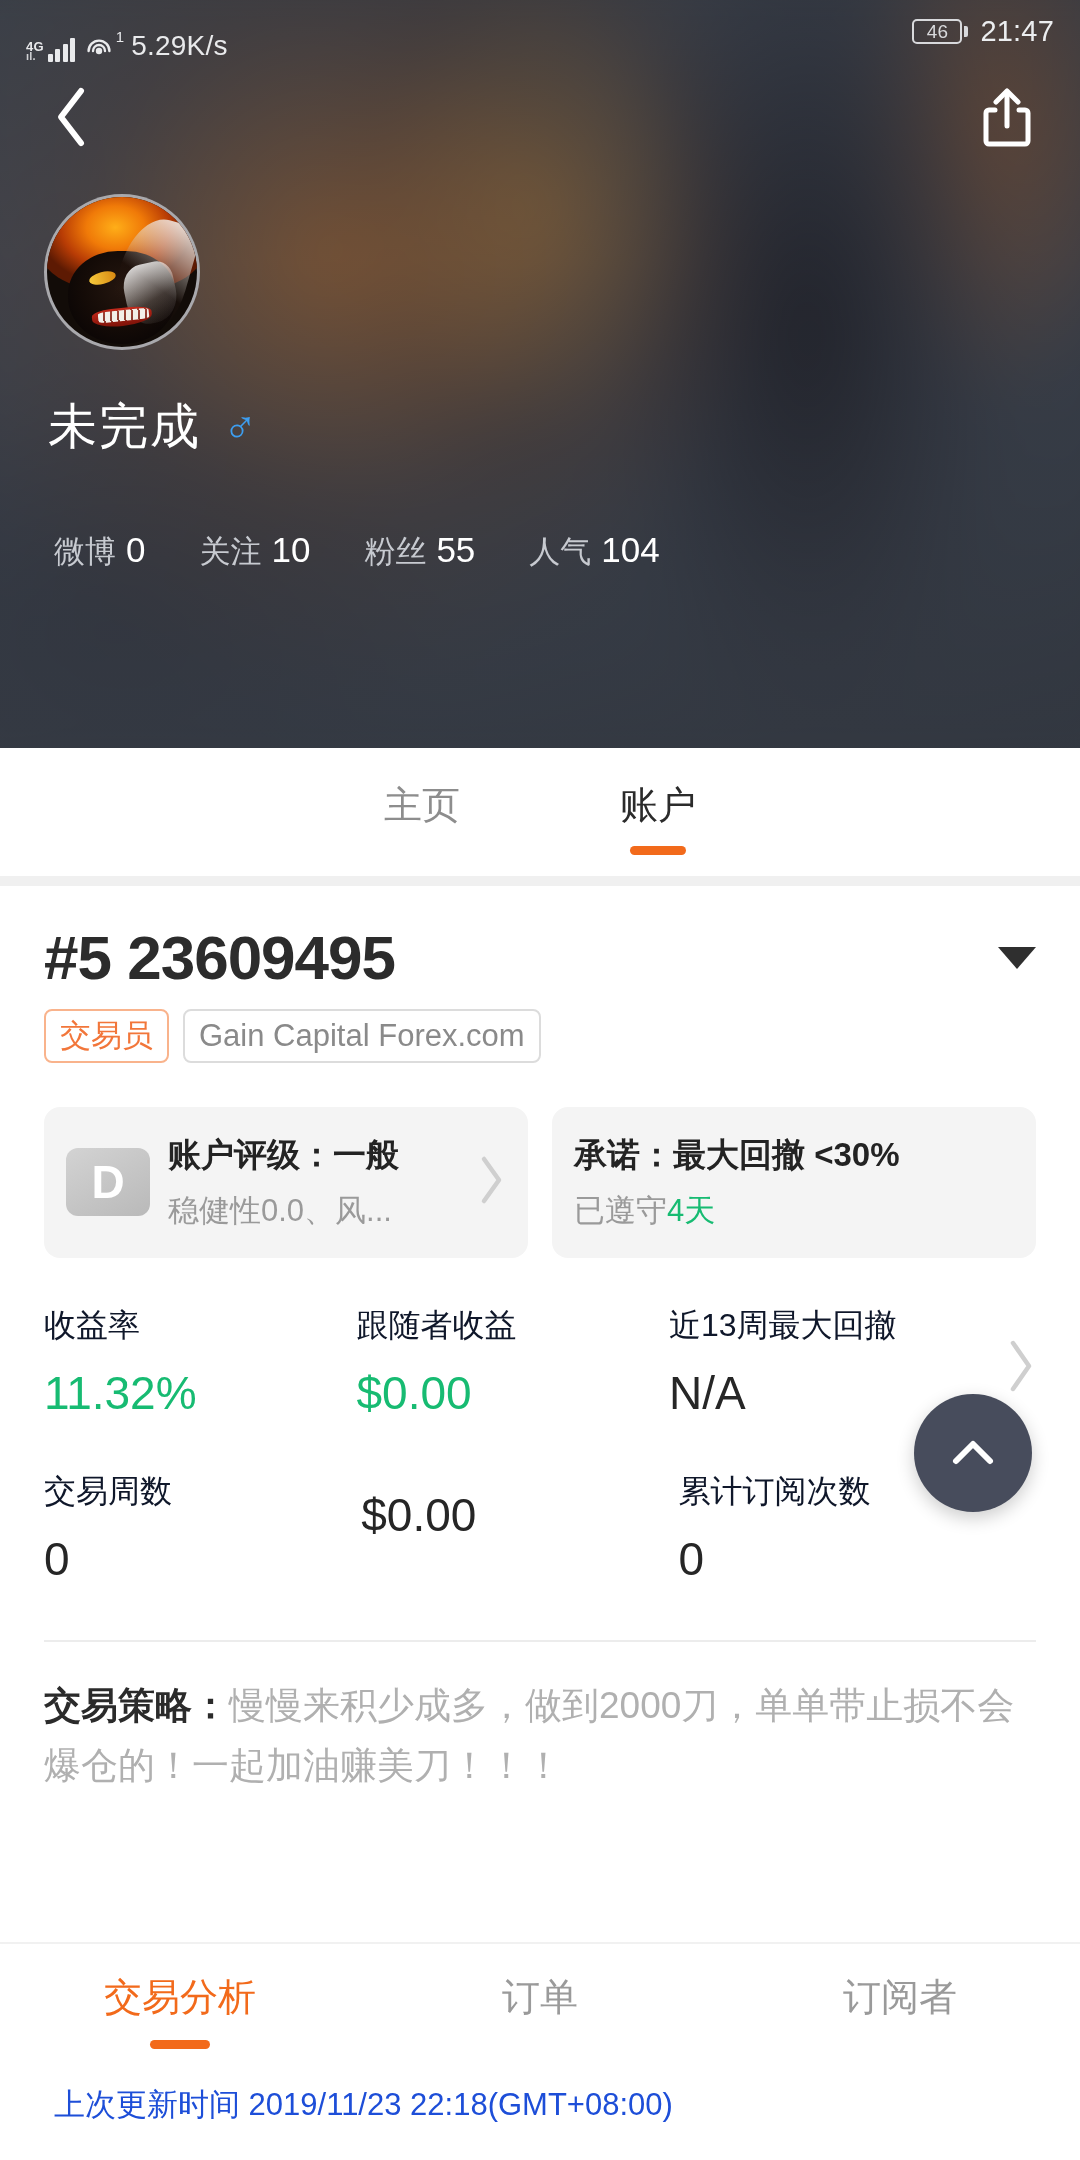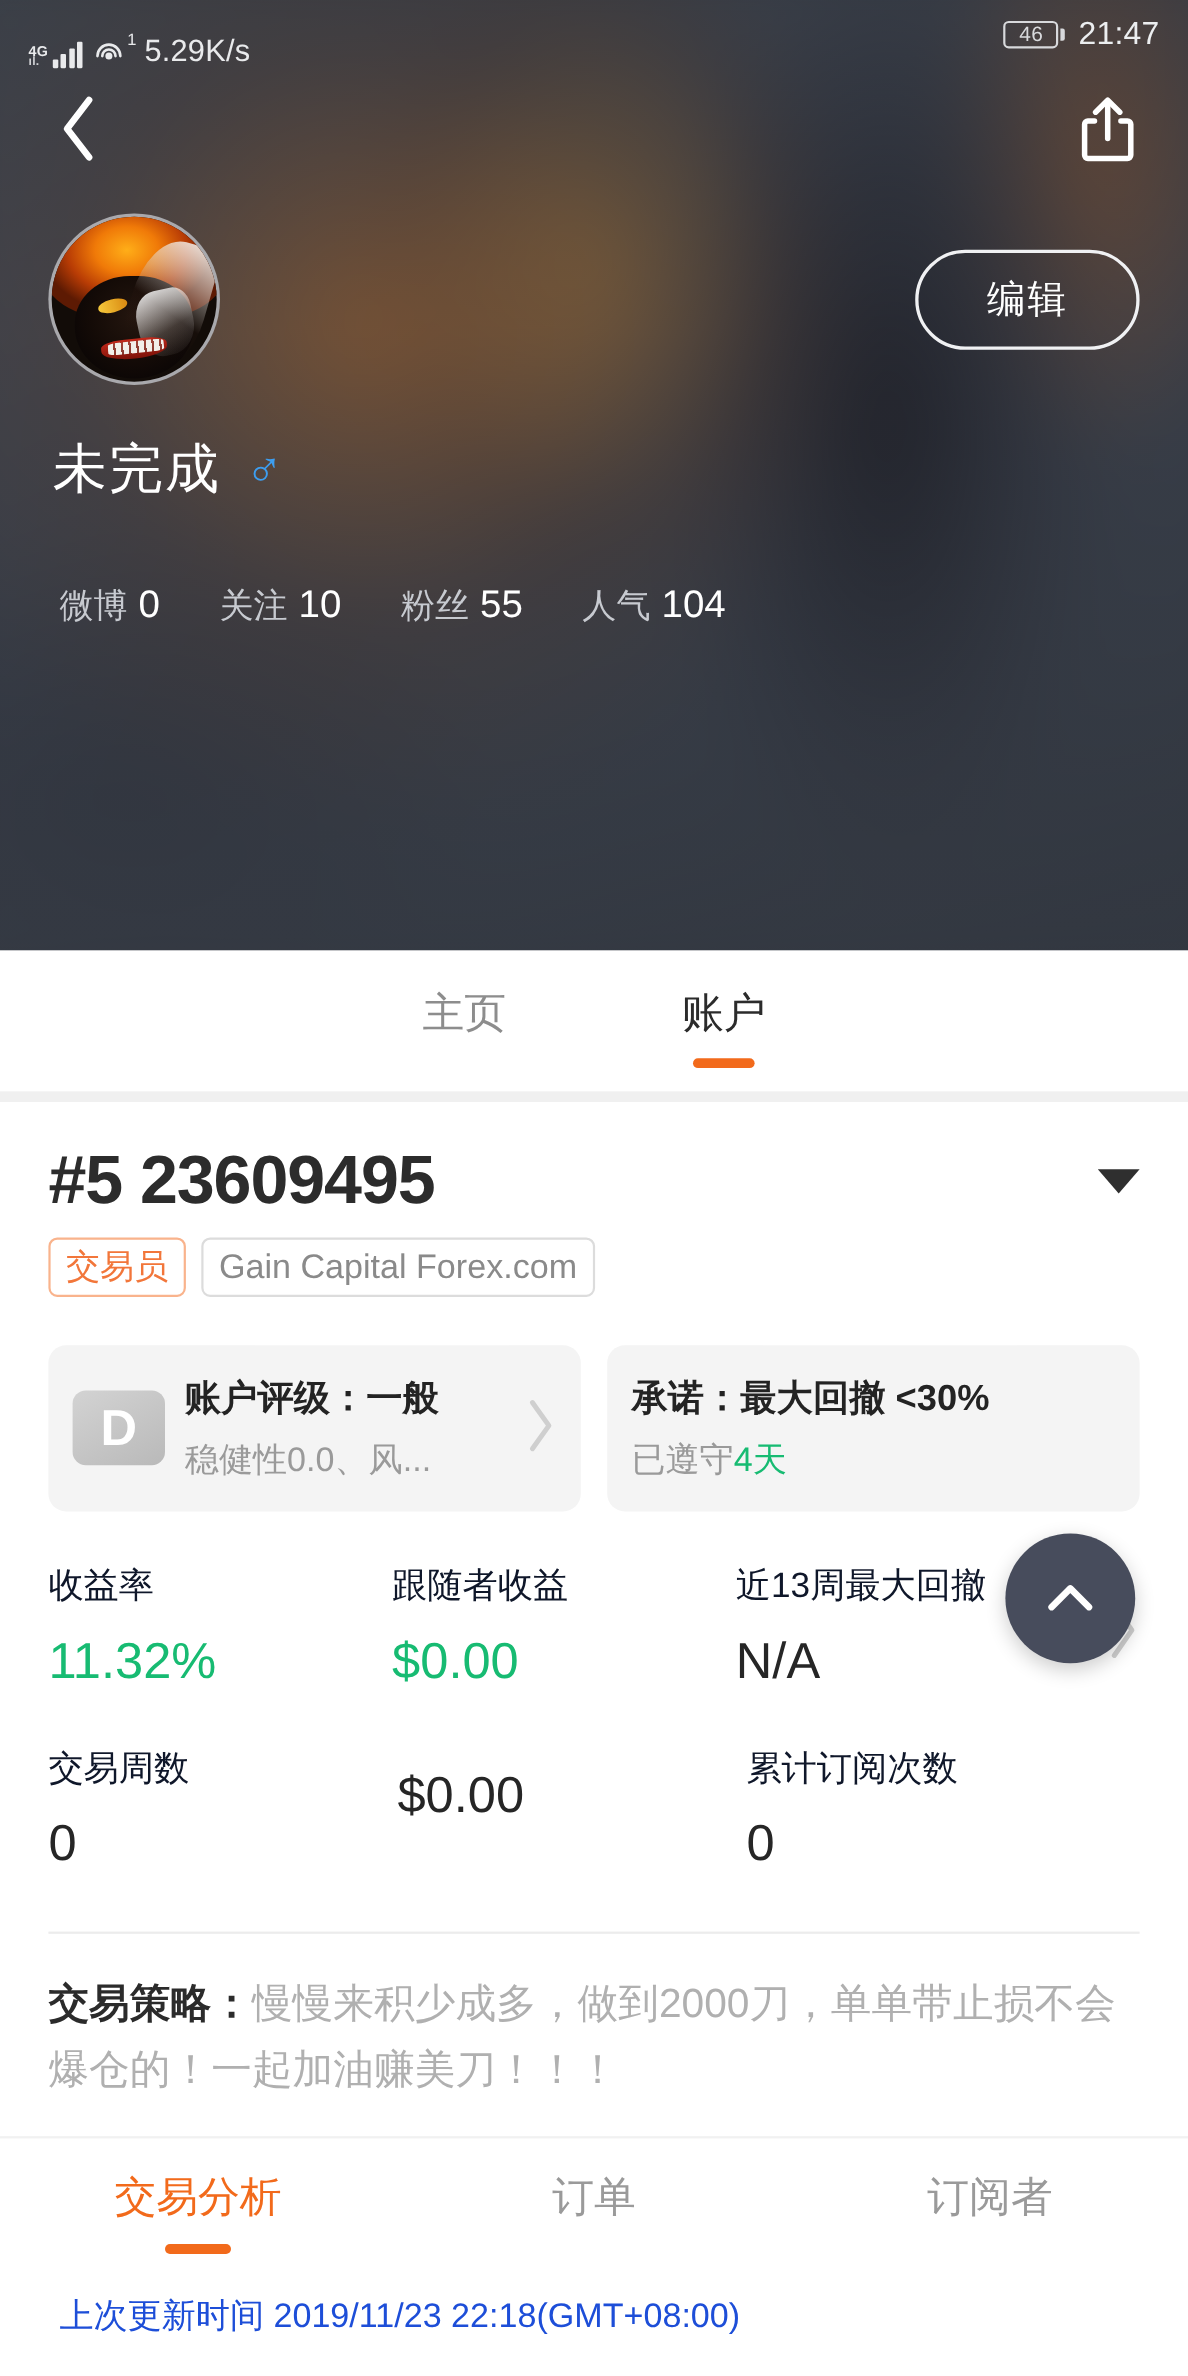--- a/index.html
+++ b/index.html
@@ -8,21 +8,21 @@
     font-family:"Liberation Sans","DejaVu Sans",sans-serif;
     background:#ffffff;
     overflow:hidden;
     position:relative;
   }
 
   
   .hero {
     position:relative;
     width:1080px;
-    height:864px;
+    height:748px;
     overflow:hidden;
     background:#3a4049;
   }
   .hero-bg {
     position:absolute; inset:0;
     background:
       radial-gradient(circle at 33% 36%, rgba(200,110,30,0.55) 0%, rgba(120,60,20,0.18) 26%, rgba(0,0,0,0) 46%),
       radial-gradient(ellipse 300px 420px at 50% 30%, rgba(235,160,50,0.40) 0%, rgba(90,50,20,0.10) 50%, rgba(0,0,0,0) 70%),
       radial-gradient(ellipse 240px 500px at 72% 45%, rgba(25,25,32,0.85) 0%, rgba(40,42,52,0.35) 55%, rgba(0,0,0,0) 78%),
       radial-gradient(ellipse 200px 360px at 88% 20%, rgba(190,95,25,0.42) 0%, rgba(0,0,0,0) 70%),
@@ -285,21 +285,20 @@
         <div class="av-art">
           <div class="av-hair"></div>
           <div class="av-face"></div>
           <div class="av-mask1"></div>
           <div class="av-mask2"></div>
           <div class="av-eye"></div>
           <div class="av-mouth"></div>
           <div class="av-teeth"></div>
         </div>
       </div>
-      <button class="edit-btn">编辑</button>
     </div>
 
     <div class="uname-row">
       <span class="uname">未完成</span>
       <span class="gender">♂</span>
     </div>
 
     <div class="stats-row">
       <div class="stat">
         <span class="stat-k">微博</span>

